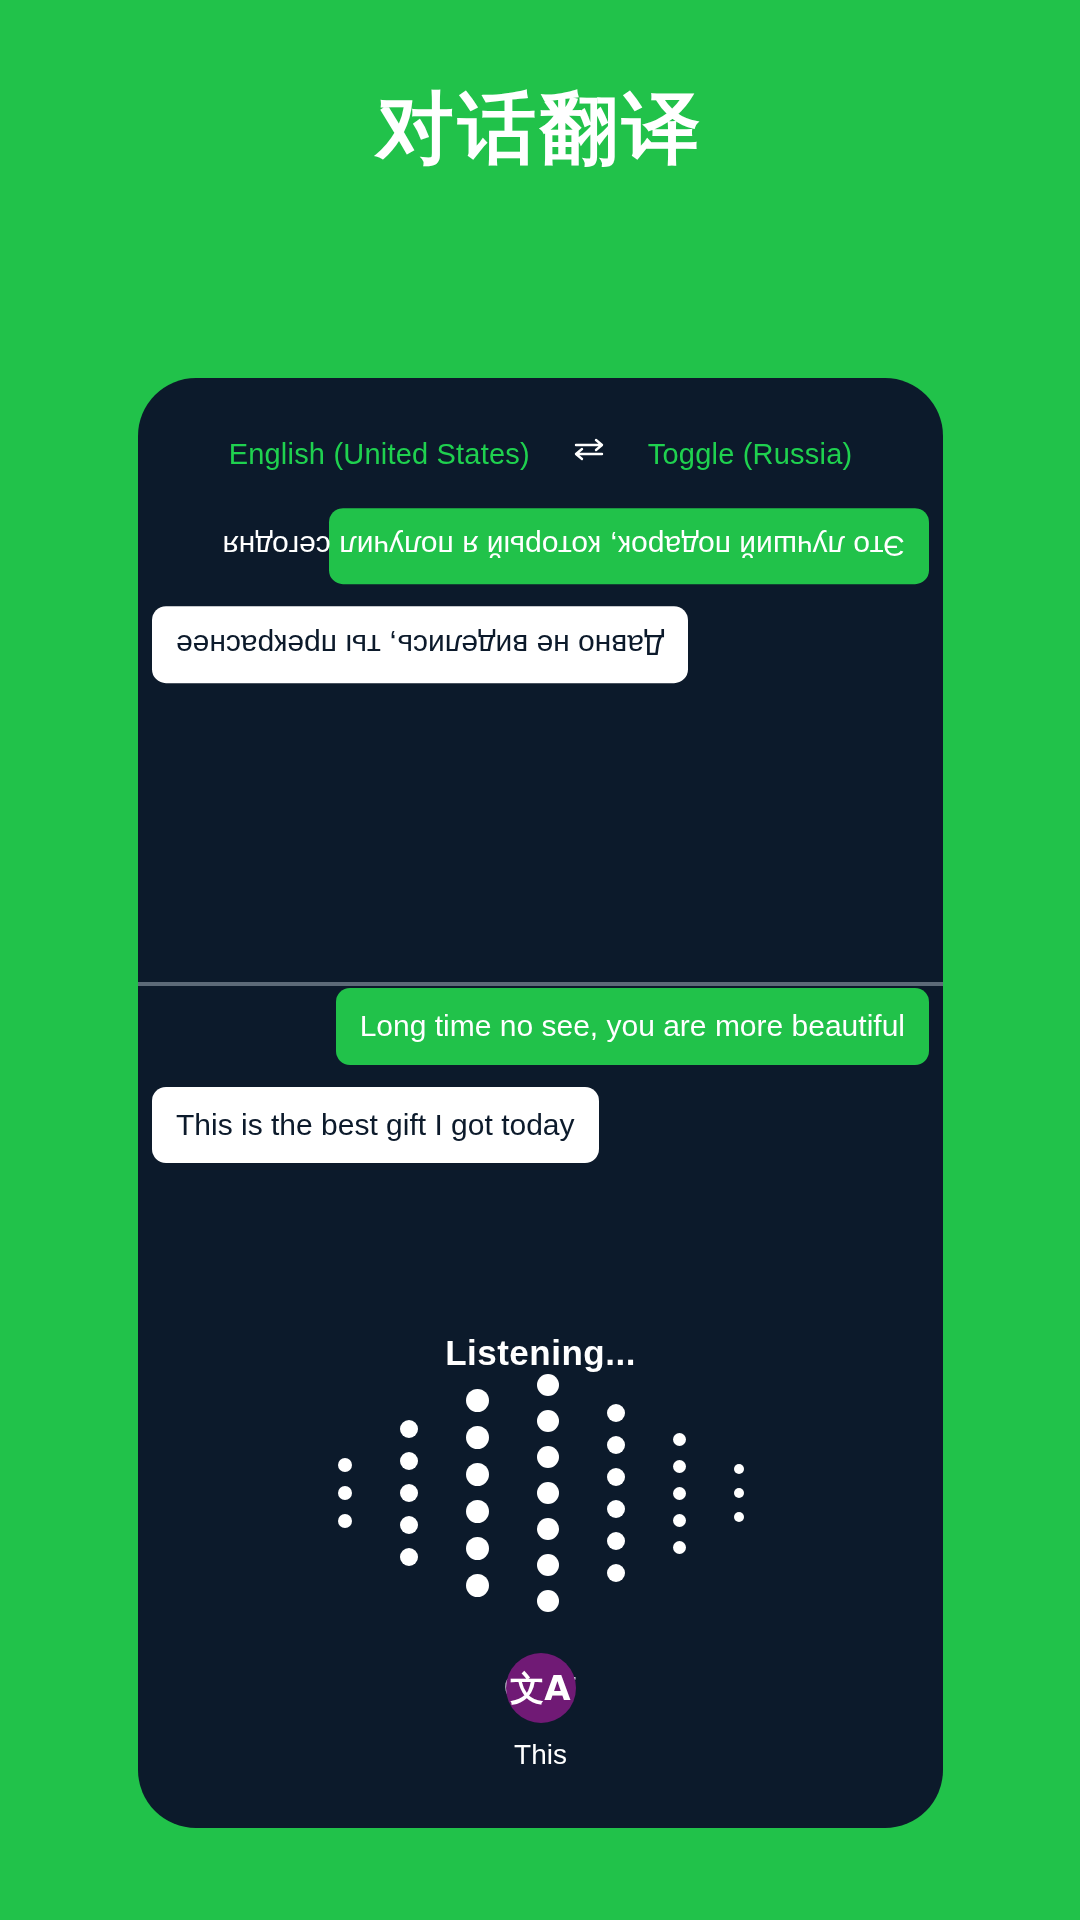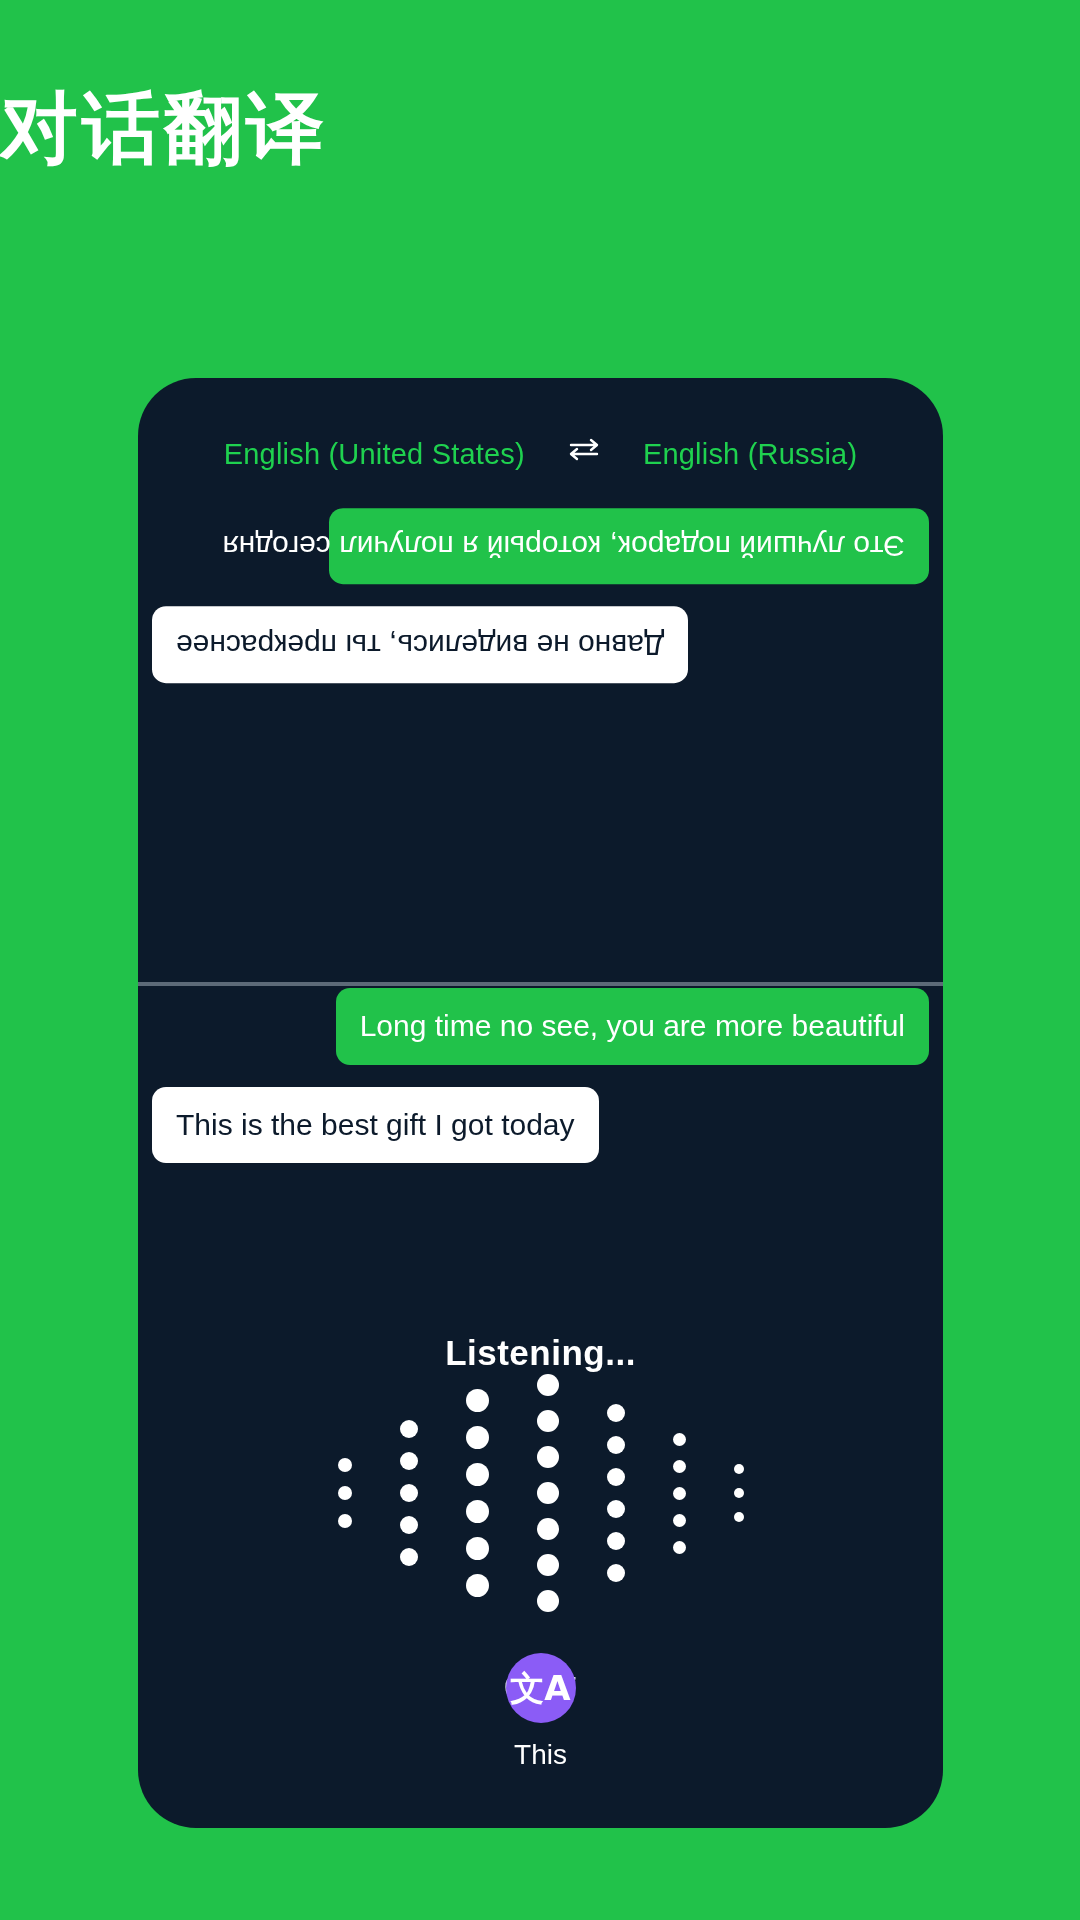--- a/index.html
+++ b/index.html
@@ -12,21 +12,21 @@
   #page {
     position:relative;
     width:1080px; height:1920px;
     background:#21c24a;
   }
 
   
   .page-title {
     position:absolute;
     top:84px; left:0; width:1080px;
-    text-align:left;
+    text-align:center;
     color:#ffffff;
     font-size:78px;
     font-weight:bold;
     letter-spacing:4px;
     line-height:1.15;
     font-family:Liberation Serif, serif;
   }
 
   
   .phone {
@@ -156,21 +156,21 @@
     width:240px;
   }
   .ctrl-circle {
     width:70px; height:70px;
     border-radius:50%;
     display:flex;
     align-items:center;
     justify-content:center;
   }
   .ctrl-circle.light { background:#ffffff; }
-  .ctrl-circle.danger { background:#8b5cf6; }
+  .ctrl-circle.danger { background:#701a75; }
   .ctrl-label {
     color:#ffffff;
     font-size:28px;
     white-space:nowrap;
   }
   .glyph-translate {
     color:#ffffff;
     font-size:34px;
     font-weight:bold;
     font-family:"DejaVu Sans", sans-serif;
@@ -187,21 +187,21 @@
   <div class="phone">
 
     <div class="lang-bar">
       <span class="lang-chip">English (United States)</span>
       <span class="swap-icon">
         <svg width="34" height="24" viewBox="0 0 34 24" fill="none">
           <path d="M4 8 H29 M24 3 L30 8 L24 13" stroke="#ffffff" stroke-width="2.4" stroke-linecap="round" stroke-linejoin="round"></path>
           <path d="M30 17 H5 M10 12 L4 17 L10 22" stroke="#ffffff" stroke-width="2.4" stroke-linecap="round" stroke-linejoin="round"></path>
         </svg>
       </span>
-      <span class="lang-chip">English (Russia)</span>
+      <span class="lang-chip">Toggle (Russia)</span>
     </div>
 
     <div class="pane-top">
       <div class="rot180">
         <div class="stack">
           <div class="msg-row right">
             <div class="bubble white">Давно не виделись, ты прекраснее</div>
           </div>
           <div class="msg-row left">
             <div class="bubble green">Это лучший подарок, который я получил сегодня</div>

